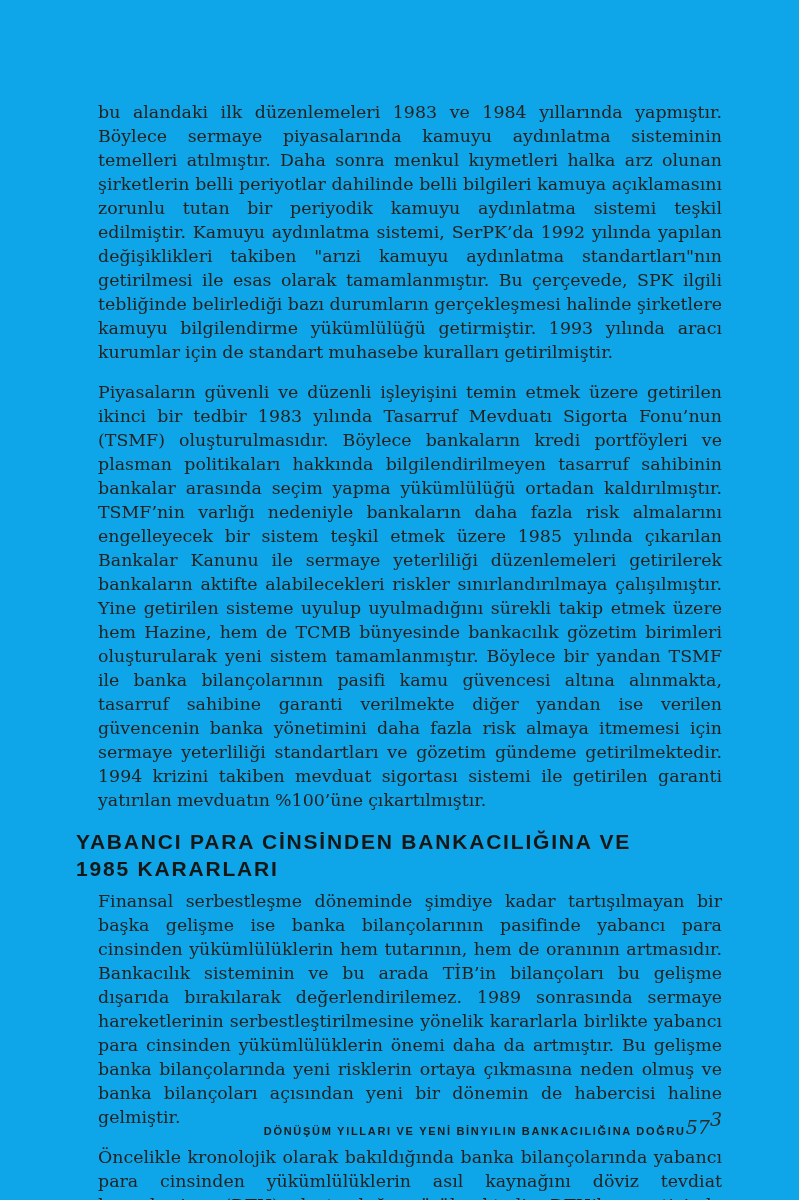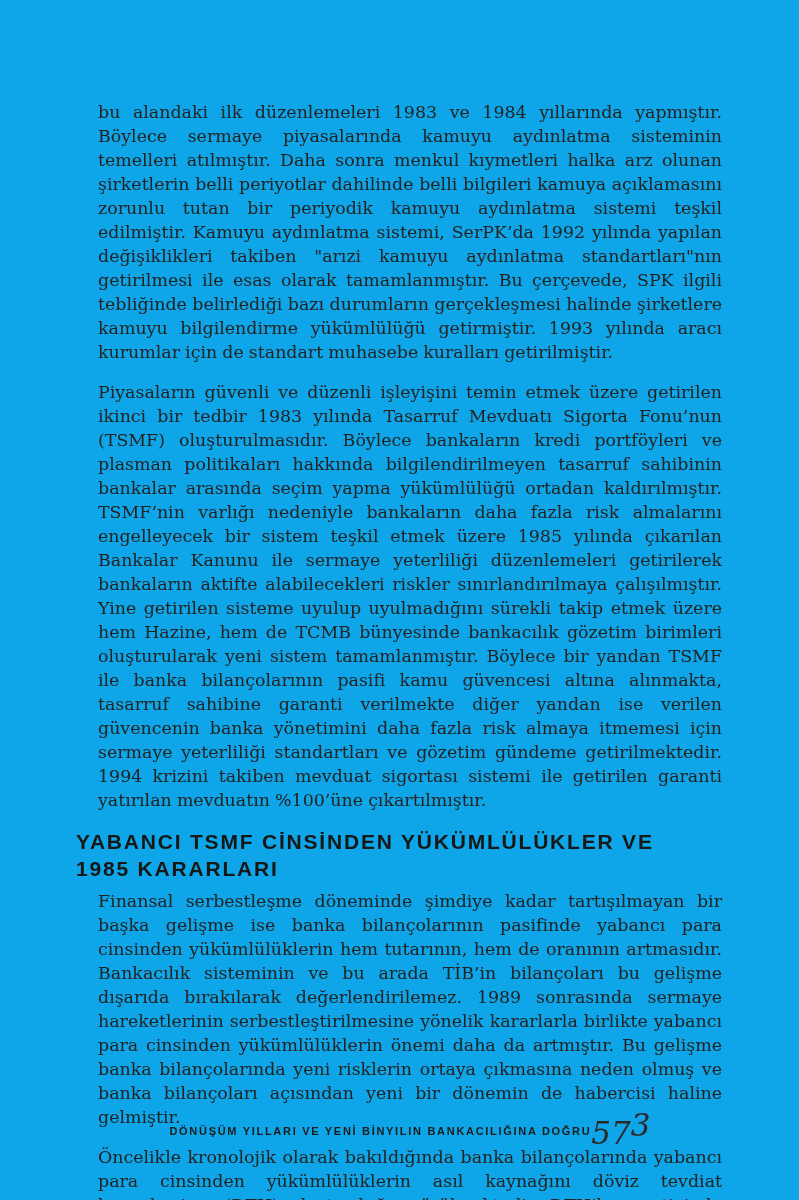--- a/index.html
+++ b/index.html
@@ -38,56 +38,56 @@
     color: #171715;
     margin: 3px 0 7px -22px;
   }
   .heading-line { display: block; }
   .page-footer {
     position: absolute;
     left: 98px;
     right: 77px;
     top: 1112px;
     display: flex;
-    justify-content: center;
+    justify-content: flex-end;
     align-items: flex-start;
   }
   .running-title {
     font-family: "Liberation Sans", sans-serif;
     font-weight: bold;
     font-size: 11px;
     letter-spacing: 1.7px;
     color: #1c1c1a;
     padding-top: 13px;
     white-space: nowrap;
   }
   .page-number {
     font-family: "DejaVu Serif", serif;
     font-style: italic;
-    font-size: 31px;
+    font-size: 19px;
     color: #2a2a28;
     line-height: 1;
     padding-top: 6px;
     white-space: nowrap;
   }
   .page-number .pn-sup {
     display: inline-block;
     position: relative;
     top: -8px;
   }
 </style>
 </head>
 <body>
 
 <div class="page">
   <main class="content">
     <p class="body-para">bu alandaki ilk düzenlemeleri 1983 ve 1984 yıllarında yapmıştır. Böylece sermaye piyasalarında kamuyu aydınlatma sisteminin temelleri atılmıştır. Daha sonra menkul kıymetleri halka arz olunan şirketlerin belli periyotlar dahilinde belli bilgileri kamuya açıklamasını zorunlu tutan bir periyodik kamuyu aydınlatma sistemi teşkil edilmiştir. Kamuyu aydınlatma sistemi, SerPK’da 1992 yılında yapılan değişiklikleri takiben "arızi kamuyu aydınlatma standartları"nın getirilmesi ile esas olarak tamamlanmıştır. Bu çerçevede, SPK ilgili tebliğinde belirlediği bazı durumların gerçekleşmesi halinde şirketlere kamuyu bilgilendirme yükümlülüğü getirmiştir. 1993 yılında aracı kurumlar için de standart muhasebe kuralları getirilmiştir.</p>
     <p class="body-para">Piyasaların güvenli ve düzenli işleyişini temin etmek üzere getirilen ikinci bir tedbir 1983 yılında Tasarruf Mevduatı Sigorta Fonu’nun (TSMF) oluşturulmasıdır. Böylece bankaların kredi portföyleri ve plasman politikaları hakkında bilgilendirilmeyen tasarruf sahibinin bankalar arasında seçim yapma yükümlülüğü ortadan kaldırılmıştır. TSMF’nin varlığı nedeniyle bankaların daha fazla risk almalarını engelleyecek bir sistem teşkil etmek üzere 1985 yılında çıkarılan Bankalar Kanunu ile sermaye yeterliliği düzenlemeleri getirilerek bankaların aktifte alabilecekleri riskler sınırlandırılmaya çalışılmıştır. Yine getirilen sisteme uyulup uyulmadığını sürekli takip etmek üzere hem Hazine, hem de TCMB bünyesinde bankacılık gözetim birimleri oluşturularak yeni sistem tamamlanmıştır. Böylece bir yandan TSMF ile banka bilançolarının pasifi kamu güvencesi altına alınmakta, tasarruf sahibine garanti verilmekte diğer yandan ise verilen güvencenin banka yönetimini daha fazla risk almaya itmemesi için sermaye yeterliliği standartları ve gözetim gündeme getirilmektedir. 1994 krizini takiben mevduat sigortası sistemi ile getirilen garanti yatırılan mevduatın %100’üne çıkartılmıştır.</p>
     <h2 class="section-heading">
-      <span class="heading-line">YABANCI TSMF CİNSİNDEN YÜKÜMLÜLÜKLER VE</span>
+      <span class="heading-line">YABANCI PARA CİNSİNDEN BANKACILIĞINA VE</span>
       <span class="heading-line">1985 KARARLARI</span>
     </h2>
     <p class="body-para">Finansal serbestleşme döneminde şimdiye kadar tartışılmayan bir başka gelişme ise banka bilançolarının pasifinde yabancı para cinsinden yükümlülüklerin hem tutarının, hem de oranının artmasıdır. Bankacılık sisteminin ve bu arada TİB’in bilançoları bu gelişme dışarıda bırakılarak değerlendirilemez. 1989 sonrasında sermaye hareketlerinin serbestleştirilmesine yönelik kararlarla birlikte yabancı para cinsinden yükümlülüklerin önemi daha da artmıştır. Bu gelişme banka bilançolarında yeni risklerin ortaya çıkmasına neden olmuş ve banka bilançoları açısından yeni bir dönemin de habercisi haline gelmiştir.</p>
     <p class="body-para">Öncelikle kronolojik olarak bakıldığında banka bilançolarında yabancı para cinsinden yükümlülüklerin asıl kaynağını döviz tevdiat hesapları’nın (DTH) oluşturduğu görülmektedir. DTH’lar yurtiçinde yerleşik olanlara 1984 yılından itibaren yabancı para bulundurma serbestliğinin verilmesi ile birlikte banka</p>
   </main>
 
   <footer class="page-footer">
     <div class="running-title">DÖNÜŞÜM YILLARI VE YENİ BİNYILIN BANKACILIĞINA DOĞRU</div>
     <div class="page-number"><span>57</span><span class="pn-sup">3</span></div>
   </footer>

